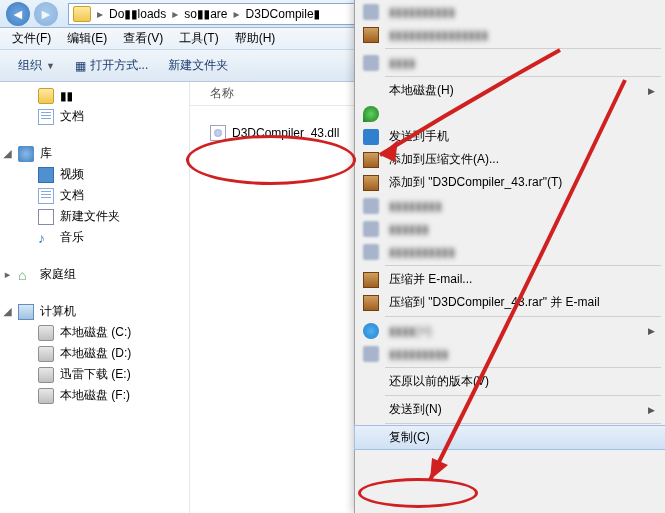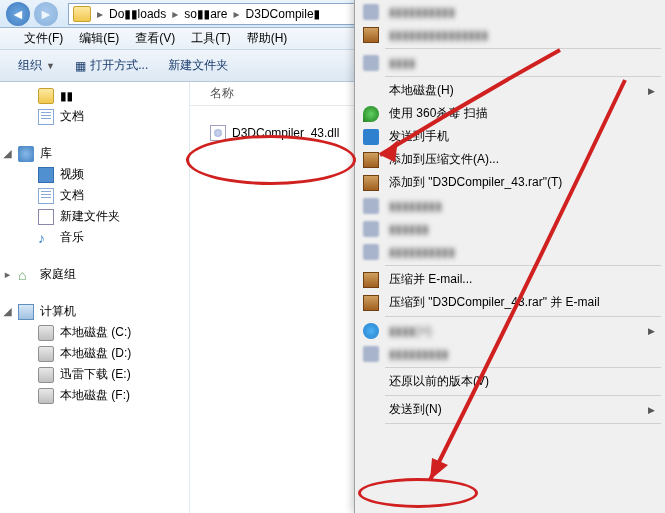--- a/index.html
+++ b/index.html
@@ -8,21 +8,21 @@
 
 .titlebar { height: 28px; background: linear-gradient(#eaf3fb, #d7e8f8); border-bottom: 1px solid #a0b8d0; display: flex; align-items: center; }
 .nav-arrow { width: 24px; height: 24px; border-radius: 50%; background: radial-gradient(#6fa8e0, #3d7ac0); margin: 0 2px; display: flex; align-items: center; justify-content: center; color: #fff; font-size: 14px; }
 .nav-arrow:first-child { margin-left: 6px; }
 .addrbar { flex: 1; height: 22px; background: #fff; border: 1px solid #8ba8c8; margin: 0 4px 0 8px; display: flex; align-items: center; padding: 0 4px; }
 .folder-ic { width: 18px; height: 16px; background: linear-gradient(#ffe9a0, #f0c850); border: 1px solid #c8a030; border-radius: 2px; margin-right: 4px; }
 .crumb { padding: 0 4px; }
 .crumb-sep { color: #666; padding: 0 2px; }
 
 
-.menubar { height: 22px; background: linear-gradient(#f5f8fc, #e8f0f8); border-bottom: 1px solid #c8d8e8; display: flex; align-items: center; padding-left: 16px; }
+.menubar { height: 22px; background: linear-gradient(#f5f8fc, #e8f0f8); border-bottom: 1px solid #c8d8e8; display: flex; align-items: center; padding-left: 4px; }
 .menuitem { padding: 2px 8px; }
 
 
 .toolbar { height: 32px; background: linear-gradient(#f0f5fa, #dce8f4); border-bottom: 1px solid #b8c8d8; display: flex; align-items: center; padding-left: 8px; }
 .tb-btn { padding: 4px 10px; color: #1a3c6e; display: flex; align-items: center; gap: 4px; }
 .tri-down { font-size: 9px; color: #555; }
 
 
 .main { display: flex; height: calc(100% - 82px); }
 .sidebar { width: 190px; background: #fff; border-right: 1px solid #e0e8f0; padding: 4px 0; overflow: hidden; }
@@ -196,21 +196,20 @@
       <span class="cm-icon ci-generic"></span>
       <span class="cm-blur">▮▮▮▮</span>
     </div>
   <div class="cm-sep"></div>
   <div class="cm-item">
       <span>本地磁盘(H)</span>
       <span class="cm-sub">▶</span>
     </div>
   <div class="cm-item">
       <span class="cm-icon ci-shield"></span>
-      <span>使用 360杀毒 扫描</span>
     </div>
   <div class="cm-item">
       <span class="cm-icon ci-phone"></span>
       <span>发送到手机</span>
     </div>
   <div class="cm-item">
       <span class="cm-icon ci-rar"></span>
       <span>添加到压缩文件(A)...</span>
     </div>
   <div class="cm-item">
@@ -251,20 +250,23 @@
   <div class="cm-sep"></div>
   <div class="cm-item">
       <span>还原以前的版本(V)</span>
     </div>
   <div class="cm-sep"></div>
   <div class="cm-item">
       <span>发送到(N)</span>
       <span class="cm-sub">▶</span>
     </div>
   <div class="cm-sep"></div>
+  <div class="cm-item hl">
+      <span>复制(C)</span>
+    </div>
 </div>
 
 <div class="anno-ellipse" style="left:186px; top:135px; width:170px; height:50px;"></div>
 <div class="anno-ellipse" style="left:358px; top:478px; width:120px; height:30px;"></div>
 
 <svg class="anno-arrow" style="left:0; top:0; width:665px; height:513px; position:absolute;">
   <path class="arrow-line" d="M 560 50 Q 470 100 380 155"></path>
   <polygon class="arrow-head" points="380,155 398,140 395,162"></polygon>
   <path class="arrow-line" d="M 625 80 Q 530 280 430 480"></path>
   <polygon class="arrow-head" points="430,480 448,465 432,458"></polygon>

